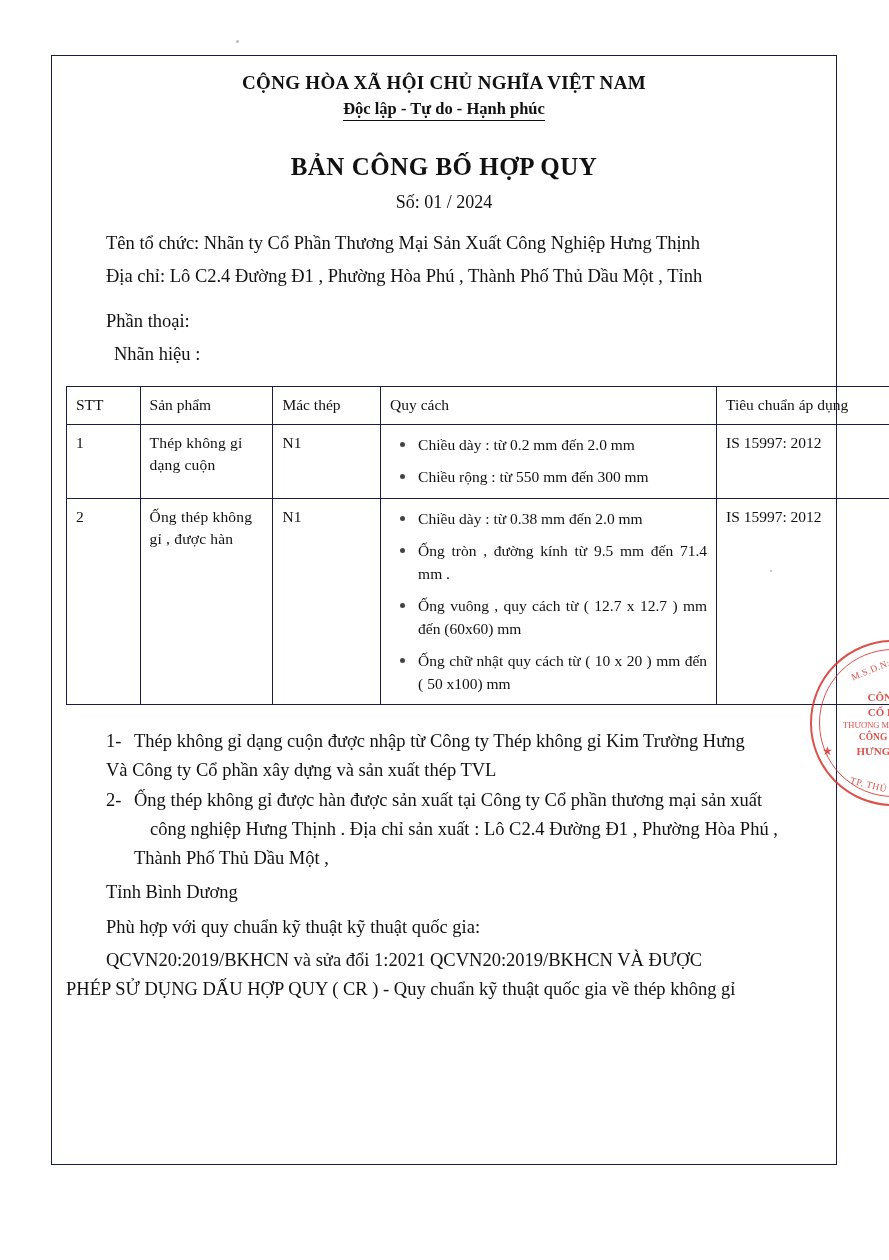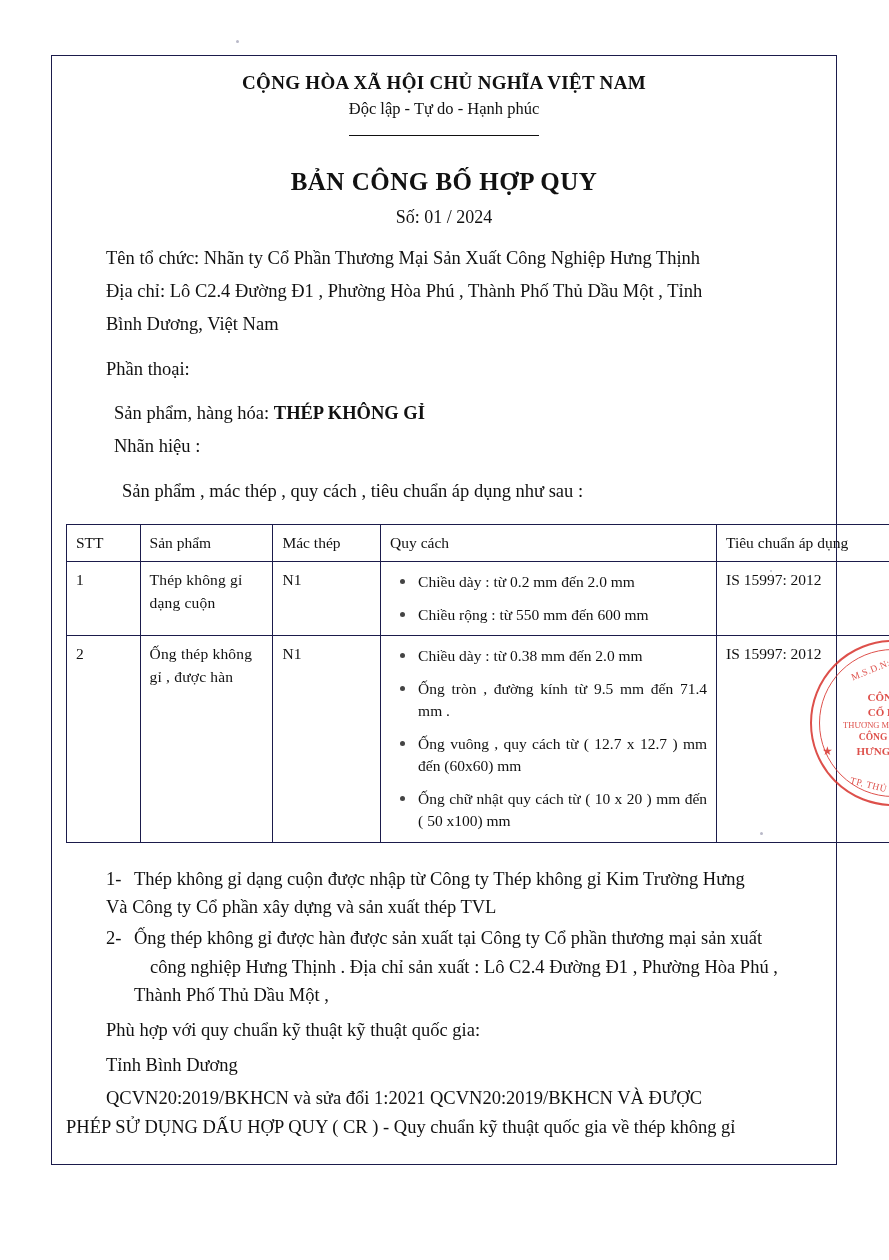--- a/index.html
+++ b/index.html
@@ -44,26 +44,26 @@
 
   .center { text-align: center; }
 
   .head-line1 {
     font-weight: bold;
     font-size: 19px;
     letter-spacing: 0.3px;
     margin-top: 10px;
   }
   .head-line2 {
-    font-weight: normal;
+    font-weight: bold;
     font-size: 16.5px;
     margin-top: 5px;
     display: inline-block;
     border-bottom: 1.4px solid #111;
-    padding-bottom: 16px;
+    padding-bottom: 1px;
   }
 
   .title {
     font-weight: bold;
     font-size: 25px;
     margin-top: 32px;
     letter-spacing: 0.5px;
   }
   .docnum {
     font-size: 18px;
@@ -238,48 +238,43 @@
 
     <div class="center">
       <div class="head-line1">CỘNG HÒA XÃ HỘI CHỦ NGHĨA VIỆT NAM</div>
       <div><span class="head-line2">Độc lập - Tự do - Hạnh phúc</span></div>
       <div class="title">BẢN CÔNG BỐ HỢP QUY</div>
       <div class="docnum">Số: 01 / 2024</div>
     </div>
 
     <div class="body-text">Tên tổ chức: Nhãn ty Cổ Phần Thương Mại Sản Xuất Công Nghiệp Hưng Thịnh</div>
     <div class="body-text tight">Địa chỉ: Lô C2.4 Đường Đ1 , Phường Hòa Phú , Thành Phố Thủ Dầu Một , Tỉnh</div>
-    <div class="body-text tight" style="padding-left:40px;">Bình Dương, Việt Nam</div>
     <div class="body-text">Phần thoại:</div>
 
-    <div class="body-text indent2">
-      <span>Sản phẩm, hàng hóa: </span><span class="bold">THÉP KHÔNG GỈ</span>
-    </div>
     <div class="body-text tight indent2">Nhãn hiệu :</div>
-    <div class="body-text" style="padding-left:56px;">Sản phẩm , mác thép , quy cách , tiêu chuẩn áp dụng như sau :</div>
 
     <table class="spec">
       <thead>
         <tr>
           <th class="col-stt">STT</th>
           <th class="col-sp">Sản phẩm</th>
           <th class="col-mac">Mác thép</th>
           <th class="col-qc">Quy cách</th>
           <th class="col-tc">Tiêu chuẩn áp dụng</th>
         </tr>
       </thead>
       <tbody>
         <tr>
           <td class="col-stt c">1</td>
           <td class="col-sp just spaced">Thép không gỉ dạng cuộn</td>
           <td class="col-mac c">N1</td>
           <td class="col-qc">
             <ul class="qc">
               <li>Chiều dày : từ 0.2 mm đến 2.0 mm</li>
-              <li>Chiều rộng : từ 550 mm đến 600 mm</li>
+              <li>Chiều rộng : từ 550 mm đến 300 mm</li>
             </ul>
           </td>
           <td class="col-tc">IS 15997: 2012</td>
         </tr>
         <tr>
           <td class="col-stt c">2</td>
           <td class="col-sp just spaced">Ống thép không gỉ , được hàn</td>
           <td class="col-mac c">N1</td>
           <td class="col-qc">
             <ul class="qc">
@@ -305,22 +300,22 @@
       <div class="note">
         <div class="note-num">2-</div>
         <div class="note-body">
           <span class="cont">Ống thép không gỉ được hàn được sản xuất tại Công ty Cổ phần thương mại sản xuất</span>
           <span class="cont" style="margin-left:16px;">công nghiệp Hưng Thịnh . Địa chỉ sản xuất : Lô C2.4 Đường Đ1 , Phường Hòa Phú ,</span>
           <span class="cont" style="margin-left:0px;font-family:Liberation Serif, serif;">Thành Phố Thủ Dầu Một ,</span>
         </div>
       </div>
     </div>
 
+    <div class="tail">Tỉnh Bình Dương</div>
     <div class="tail">Phù hợp với quy chuẩn kỹ thuật kỹ thuật quốc gia:</div>
-    <div class="tail">Tỉnh Bình Dương</div>
     <div class="tail-last">
       <span>QCVN20:2019/BKHCN và sửa đổi 1:2021  QCVN20:2019/BKHCN VÀ ĐƯỢC</span>
       <span class="l2">PHÉP SỬ DỤNG DẤU HỢP QUY ( CR ) -  Quy chuẩn kỹ thuật quốc gia về thép không gỉ</span>
     </div>
 
   </div>
 
   <div class="stamp">
     <div class="ring"></div>
     <div class="ring2"></div>

